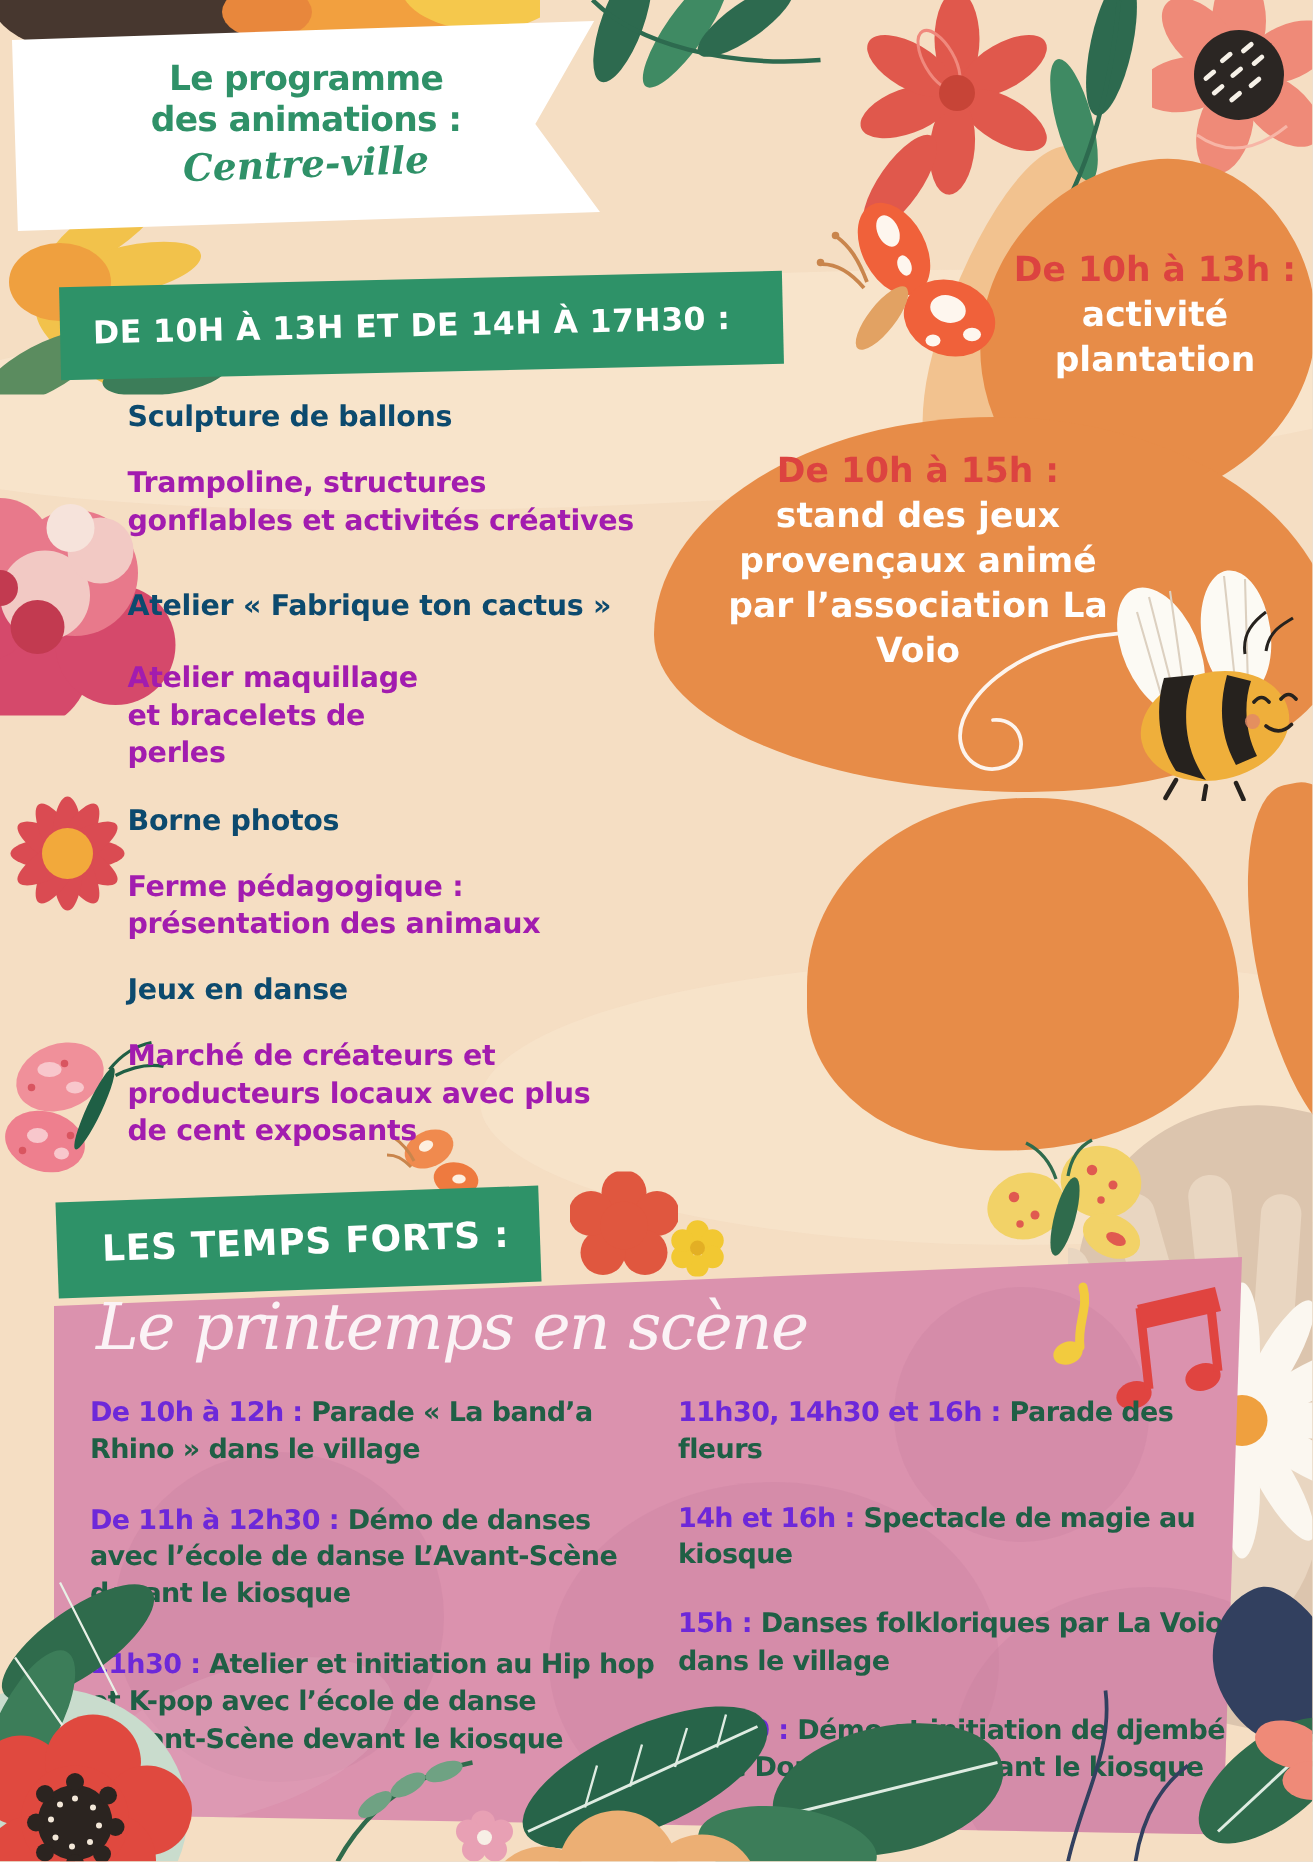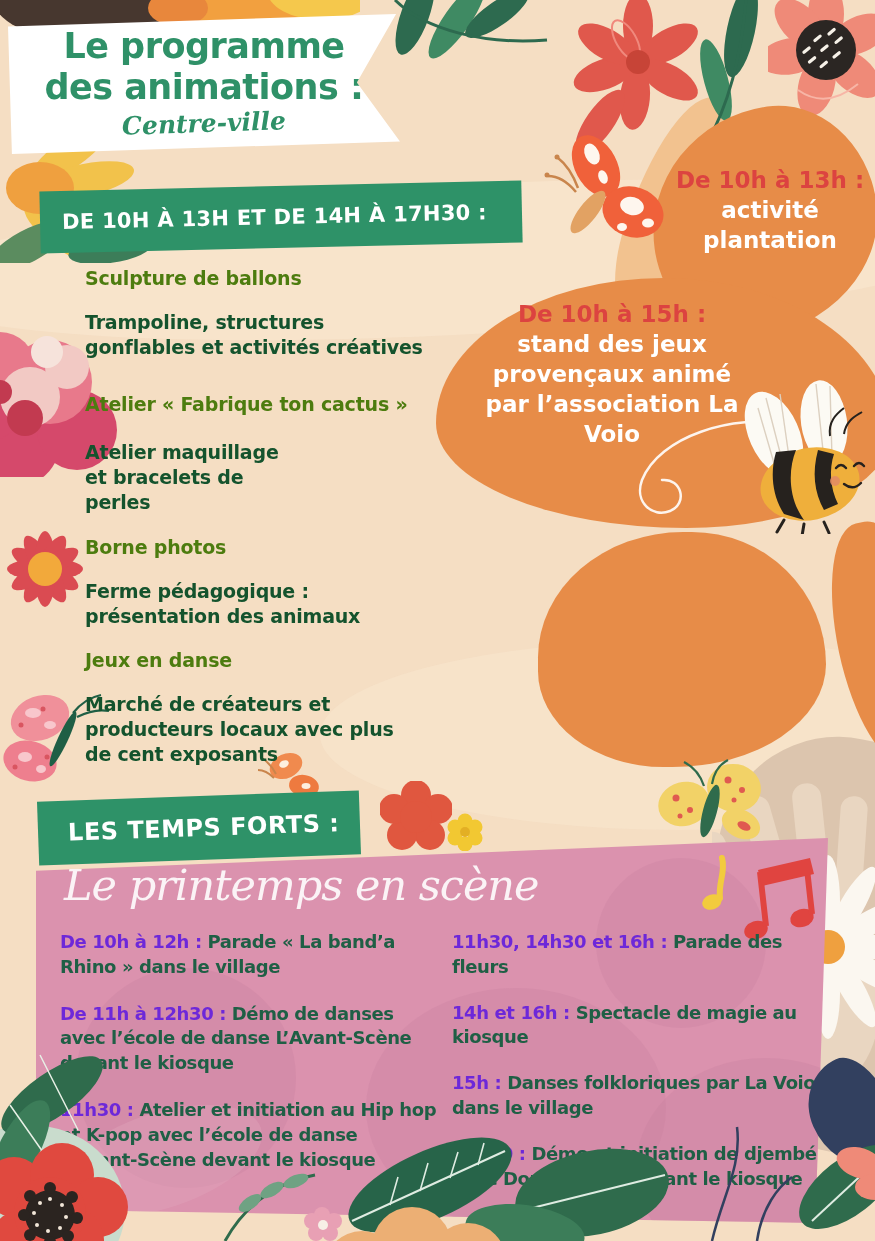--- a/index.html
+++ b/index.html
@@ -4,30 +4,30 @@
 <style>
   html,body{margin:0;padding:0;background:#e8e0d4;}
   .poster{position:relative;width:875px;height:1241px;background:#F5DEC3;overflow:hidden;
           font-family:"DejaVu Sans",sans-serif;}
   .abs{position:absolute;}
   .swoosh{background:#F9E7D0;border-radius:50%;opacity:.65;}
   
   .title-banner{left:8px;top:14px;width:392px;height:136px;background:#FFFFFF;z-index:3;
     clip-path:polygon(0 9%,99% 0,89% 49%,100% 91%,1% 100%);
     display:flex;flex-direction:column;justify-content:center;align-items:center;padding-bottom:4px;}
-  .title-line{font-weight:bold;font-size:35px;line-height:1.18;color:#2F9168;letter-spacing:-.5px;}
+  .title-line{font-weight:bold;font-size:23px;line-height:1.18;color:#2F9168;letter-spacing:-.5px;}
   .subtitle{font-family:"DejaVu Serif",serif;font-style:italic;font-weight:bold;font-size:25px;
     color:#2F9168;margin-top:1px;transform:rotate(-2deg);}
   .hours-banner{left:40px;top:186px;width:482px;height:62px;background:#2E9268;z-index:3;
     transform:rotate(-1.3deg);display:flex;align-items:center;padding-left:22px;box-sizing:border-box;
     color:#fff;font-weight:bold;font-size:21px;letter-spacing:.3px;}
   
   .activities{left:85px;top:266px;width:392px;z-index:3;}
   .activity{font-weight:bold;font-size:19px;line-height:1.32;letter-spacing:-.2px;margin-bottom:19px;}
-  .activity.green{color:#4d7c0f}.activity.orange{color:#14532d}
+  .activity.green{color:#0c4a6e}.activity.orange{color:#a21caf}
   .activity:nth-child(2){margin-bottom:32px;max-width:340px;}
   .activity:nth-child(4){max-width:215px;margin-top:23px;}
   .activity:nth-child(6){max-width:280px;}
   .activity:nth-child(8){max-width:335px;}
   
   .bubble{background:#E78C48;z-index:2;}
   .b1{left:652px;top:108px;width:226px;height:228px;border-radius:58% 42% 62% 38%/55% 48% 52% 45%;transform:rotate(-8deg);}
   .b2{left:436px;top:278px;width:455px;height:250px;border-radius:50% 50% 45% 55%/58% 62% 38% 42%;}
   .b3{left:538px;top:532px;width:288px;height:235px;border-radius:52% 48% 55% 45%/55% 58% 45% 42%;}
   .petal{background:#E78C48;z-index:2;}

